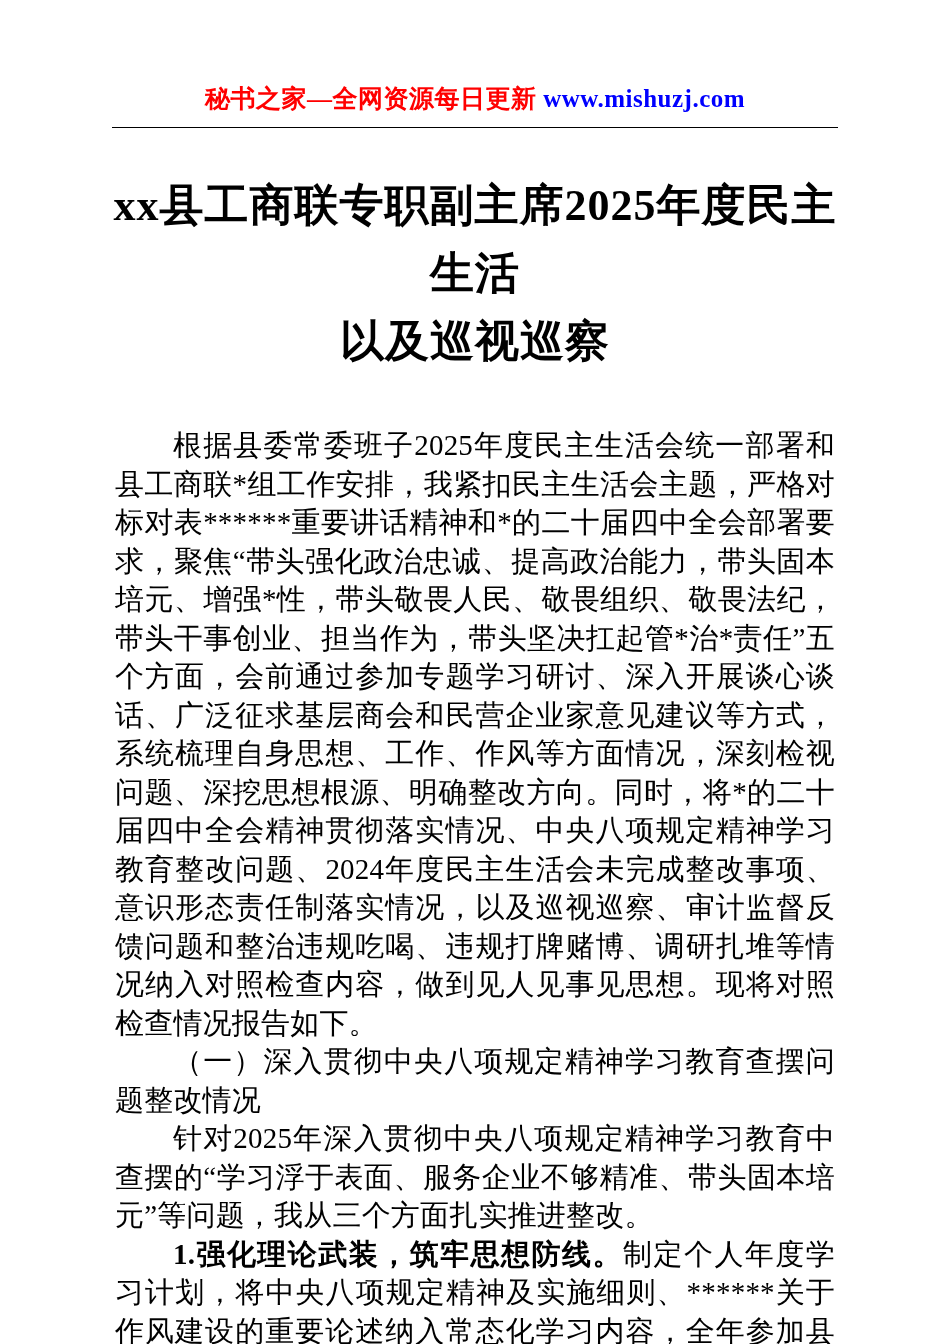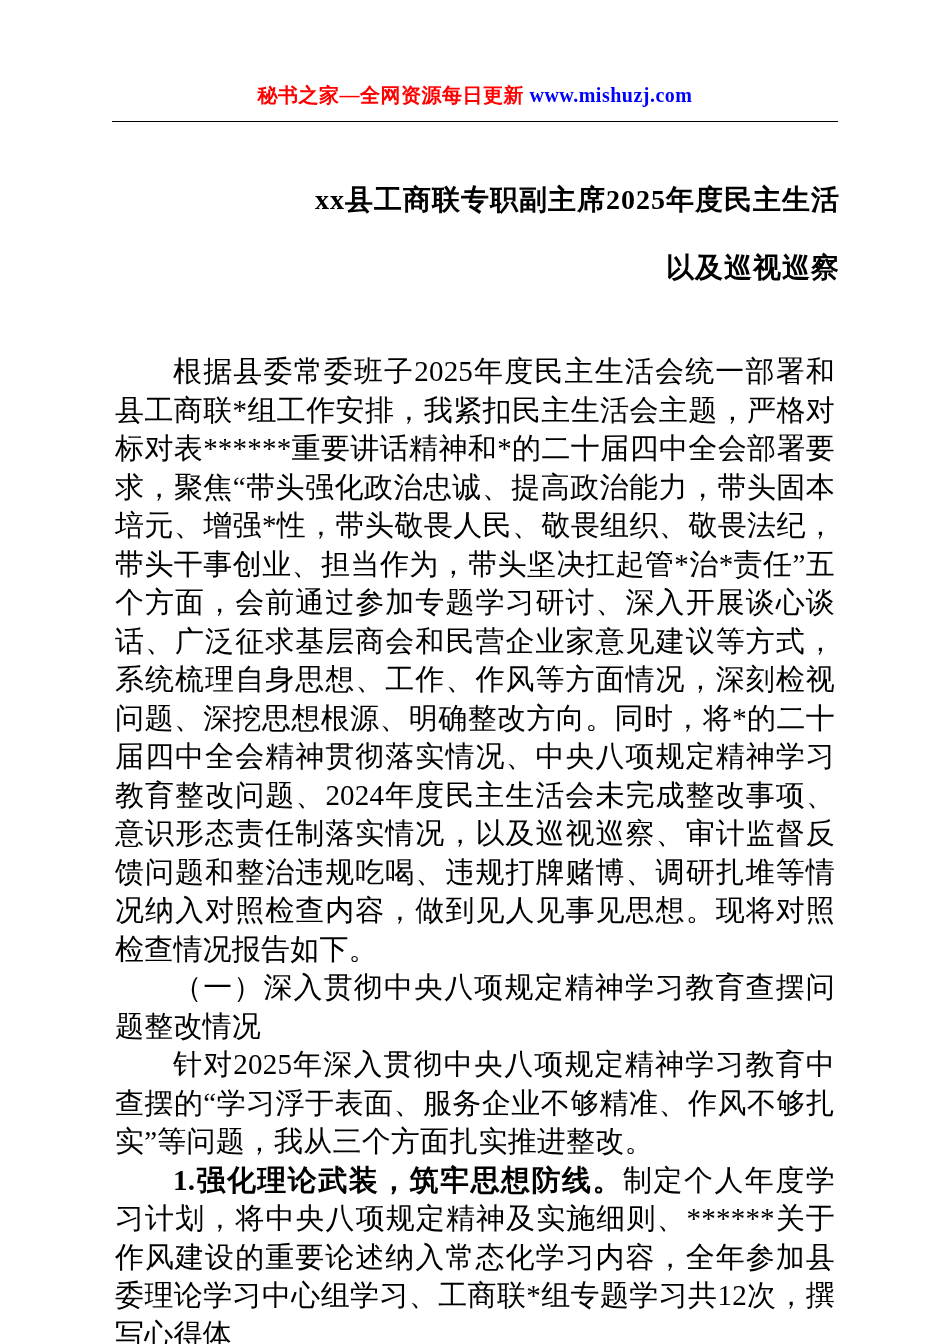--- a/index.html
+++ b/index.html
@@ -8,33 +8,33 @@
     width: 950px;
     height: 1344px;
     background: #ffffff;
     overflow: hidden;
     font-family: "Liberation Serif", "DejaVu Serif", serif;
     color: #000;
   }
   .doc-header {
     margin: 82px 112px 0 112px;
     text-align: center;
-    font-size: 20px;
+    font-size: 25px;
     font-weight: bold;
     padding-bottom: 12px;
     border-bottom: 1px solid #000;
     letter-spacing: 0.5px;
     white-space: nowrap;
   }
   .site-name, .site-tagline { color: var(--red, #ff0000); }
   .site-url { color: var(--blue, #0000ff); }
   .doc-title {
     margin: 44px 110px 0 110px;
-    text-align: right;
-    font-size: 28px;
+    text-align: center;
+    font-size: 44px;
     font-weight: bold;
     line-height: 68px;
     letter-spacing: 1px;
   }
   .title-line { display: block; }
   .doc-content {
     margin: 50px 115px 0 115px;
     font-size: 29px;
     line-height: 38.5px;
     text-align: justify;
@@ -53,17 +53,17 @@
   </div>
 
   <h1 class="doc-title">
     <span class="title-line">xx县工商联专职副主席2025年度民主生活</span>
     <span class="title-line">以及巡视巡察</span>
   </h1>
 
   <div class="doc-content">
     <p>根据县委常委班子2025年度民主生活会统一部署和县工商联*组工作安排，我紧扣民主生活会主题，严格对标对表******重要讲话精神和*的二十届四中全会部署要求，聚焦“带头强化政治忠诚、提高政治能力，带头固本培元、增强*性，带头敬畏人民、敬畏组织、敬畏法纪，带头干事创业、担当作为，带头坚决扛起管*治*责任”五个方面，会前通过参加专题学习研讨、深入开展谈心谈话、广泛征求基层商会和民营企业家意见建议等方式，系统梳理自身思想、工作、作风等方面情况，深刻检视问题、深挖思想根源、明确整改方向。同时，将*的二十届四中全会精神贯彻落实情况、中央八项规定精神学习教育整改问题、2024年度民主生活会未完成整改事项、意识形态责任制落实情况，以及巡视巡察、审计监督反馈问题和整治违规吃喝、违规打牌赌博、调研扎堆等情况纳入对照检查内容，做到见人见事见思想。现将对照检查情况报告如下。</p>
     <p>（一）深入贯彻中央八项规定精神学习教育查摆问题整改情况</p>
-    <p>针对2025年深入贯彻中央八项规定精神学习教育中查摆的“学习浮于表面、服务企业不够精准、作风不够扎实”等问题，我从三个方面扎实推进整改。</p>
+    <p>针对2025年深入贯彻中央八项规定精神学习教育中查摆的“学习浮于表面、服务企业不够精准、带头固本培元”等问题，我从三个方面扎实推进整改。</p>
     <p><span class="bold-lead">1.强化理论武装，筑牢思想防线。</span><span>制定个人年度学习计划，将中央八项规定精神及实施细则、******关于作风建设的重要论述纳入常态化学习内容，全年参加县委理论学习中心组学习、工商联*组专题学习共12次，撰写心得体</span></p>
   </div>
 
 </div>
 
 </body></html>

